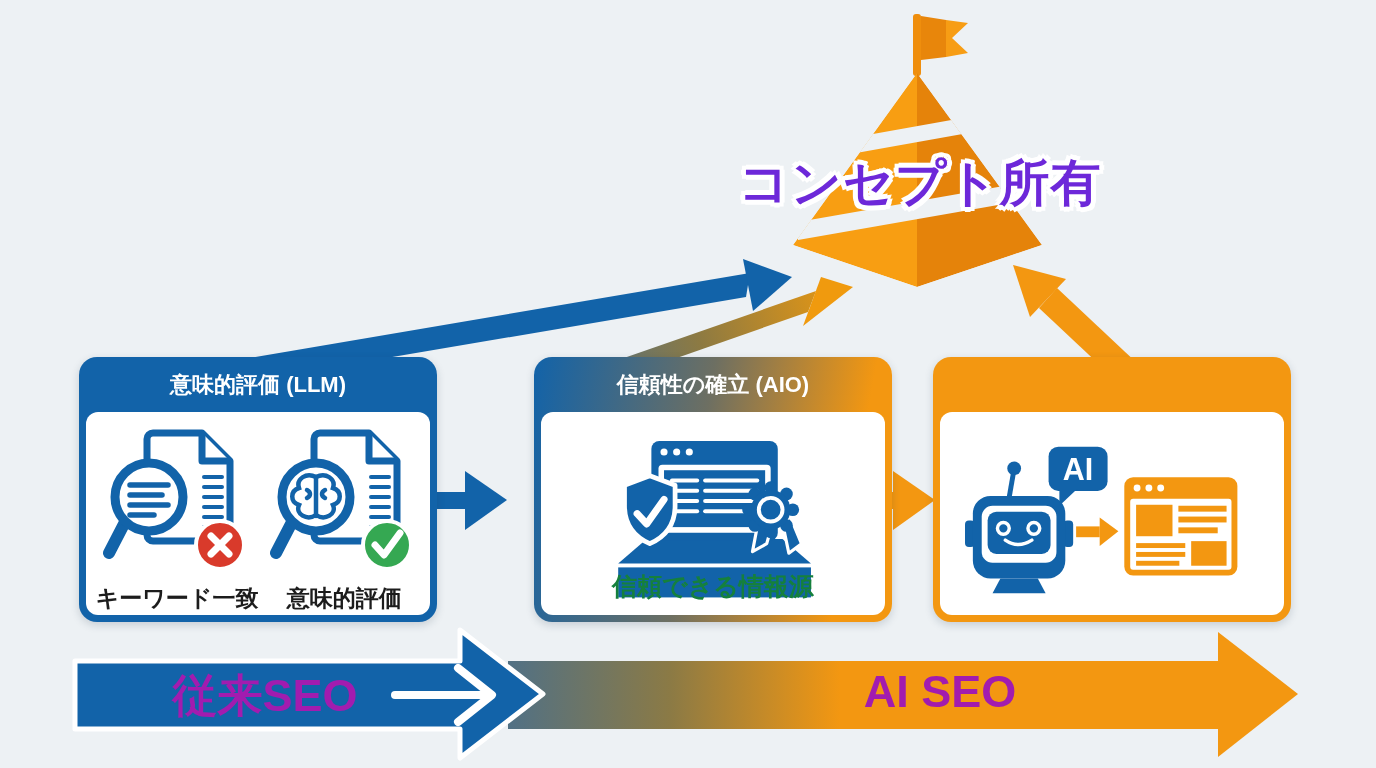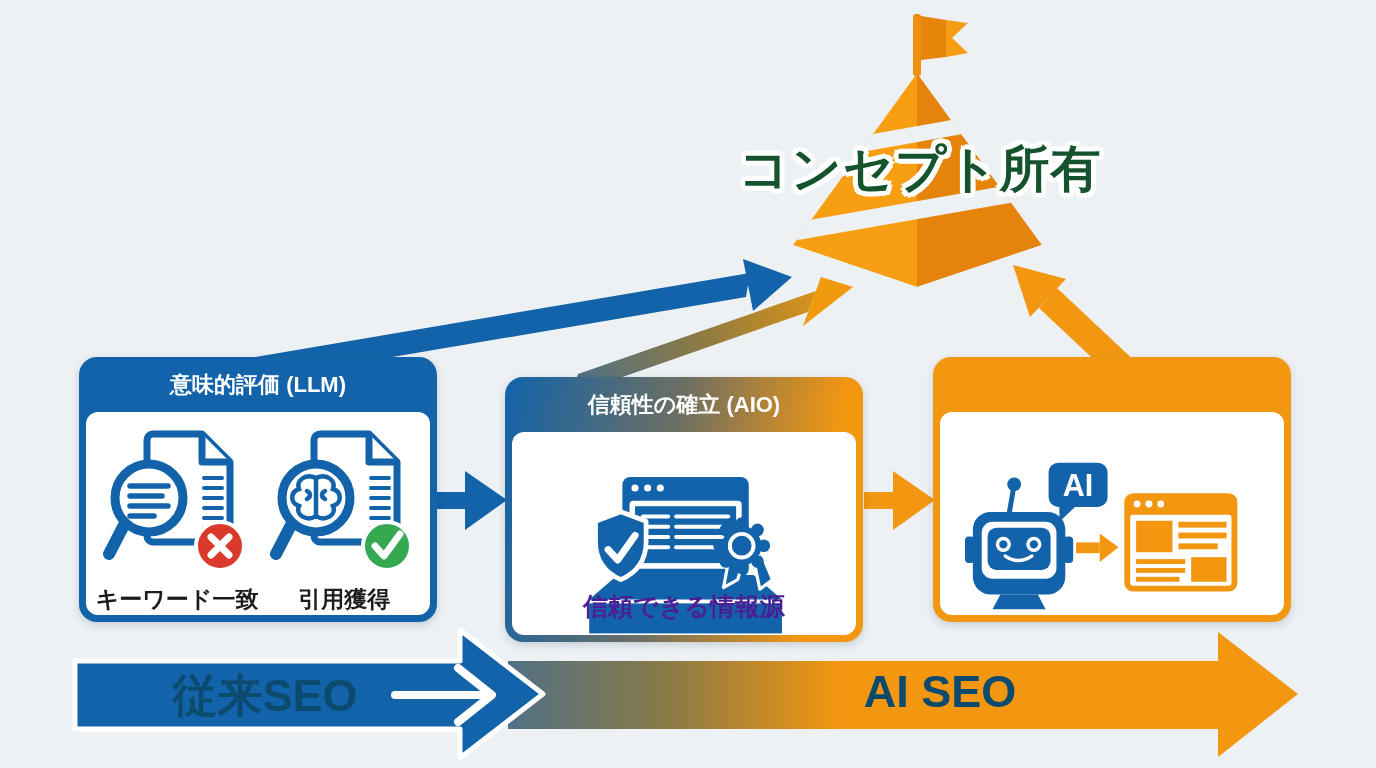--- a/index.html
+++ b/index.html
@@ -1,43 +1,43 @@
 <!DOCTYPE html>
 <html><head>
 <meta charset="utf-8">
 <style>
   html,body{margin:0;padding:0;}
   body{font-family:"Liberation Sans","DejaVu Sans",sans-serif;background:#dfe4e8;}
   .canvas{position:relative;width:1376px;height:768px;background:#edf1f4;overflow:hidden;}
   .bg-layer{position:absolute;left:0;top:0;}
 
   .peak-title{
-    position:absolute;left:620px;top:136px;width:600px;text-align:center;
-    font-size:50px;font-weight:800;color:#14532d;letter-spacing:1px;white-space:nowrap;
+    position:absolute;left:620px;top:150px;width:600px;text-align:center;
+    font-size:50px;font-weight:800;color:#6d28d9;letter-spacing:1px;white-space:nowrap;
     text-shadow:-4px -4px 0 #fff,4px -4px 0 #fff,-4px 4px 0 #fff,4px 4px 0 #fff,
                 0 -5px 0 #fff,0 5px 0 #fff,-5px 0 0 #fff,5px 0 0 #fff;
   }
 
   .stage{position:absolute;top:357px;width:358px;height:265px;border-radius:18px;
          box-shadow:0 3px 8px rgba(30,50,70,.18);}
   .stage-blue{background:#1263a9;}
   .stage-grad{background:linear-gradient(100deg,#1263a9 0%,#6d6f62 45%,#f39711 85%);}
   .stage-orange{background:#f39711;}
   .stage-header{height:55px;line-height:55px;text-align:center;color:#fff;
                 font-size:22px;font-weight:bold;white-space:nowrap;}
   .stage-body{position:absolute;left:7px;right:7px;top:55px;bottom:7px;background:#fff;
-              border-radius:12px;display:flex;align-items:flex-end;justify-content:center;}
+              border-radius:12px;display:flex;align-items:center;justify-content:center;}
   .dual{display:flex;width:100%;justify-content:space-evenly;padding-top:14px;}
   .icon-col{display:flex;flex-direction:column;align-items:center;}
   .caption{font-size:23px;font-weight:bold;color:#1c1c1c;white-space:nowrap;margin-top:6px;}
   .caption-wide{position:absolute;bottom:12px;left:0;right:0;text-align:center;
-                font-size:25px;font-weight:bold;color:#4c1d95;white-space:nowrap;}
+                font-size:25px;font-weight:bold;color:#15803d;white-space:nowrap;}
   .single{position:relative;width:100%;display:flex;justify-content:center;padding-top:12px;}
 
-  .timeline-label{position:absolute;top:666px;color:#0c4a6e;font-weight:bold;font-size:45px;
+  .timeline-label{position:absolute;top:666px;color:#a21caf;font-weight:bold;font-size:45px;
                   text-align:center;white-space:nowrap;}
   .tl-left{left:90px;width:350px;}
   .tl-right{left:740px;width:400px;}
 </style>
 </head>
 <body>
 
 <div class="canvas">
 
   <svg class="bg-layer" width="1376" height="768" viewBox="0 0 1376 768">
@@ -160,27 +160,27 @@
             <g stroke="#1263a9" stroke-width="4.5" fill="none" stroke-linecap="round">
               <path d="M47,50 c-10,-5 -20,2 -17,11 c-9,3 -9,14 0,17 c-4,9 8,16 17,10"></path>
               <path d="M47,50 c10,-5 20,2 17,11 c9,3 9,14 0,17 c4,9 -8,16 -17,10"></path>
               <line x1="47" y1="50" x2="47" y2="89"></line>
               <path d="M38,63 c4,2 4,6 0,8"></path>
               <path d="M56,63 c-4,2 -4,6 0,8"></path>
             </g>
             <circle cx="118" cy="118" r="24" fill="#35a852" stroke="#fff" stroke-width="4"></circle>
             <polyline points="106,118 115,128 131,106" fill="none" stroke="#fff" stroke-width="7" stroke-linecap="round" stroke-linejoin="round"></polyline>
           </svg>
-          <div class="caption">引用獲得</div>
+          <div class="caption">意味的評価</div>
         </div>
       </div>
     </div>
   </div>
 
-  <div class="stage stage-grad" style="left:505px;margin-top:20px;">
+  <div class="stage stage-grad" style="left:534px;">
     <div class="stage-header">信頼性の確立 (AIO)</div>
     <div class="stage-body">
       <div class="single">
         <svg width="260" height="158" viewBox="0 0 260 200">
 
           <polygon points="46,124 218,124 254,155 10,155" fill="#1263a9"></polygon>
           <rect x="10" y="160" width="244" height="38" fill="#1263a9"></rect>
 
           <g>
             <rect x="52" y="0" width="160" height="126" rx="10" fill="#1263a9"></rect>

